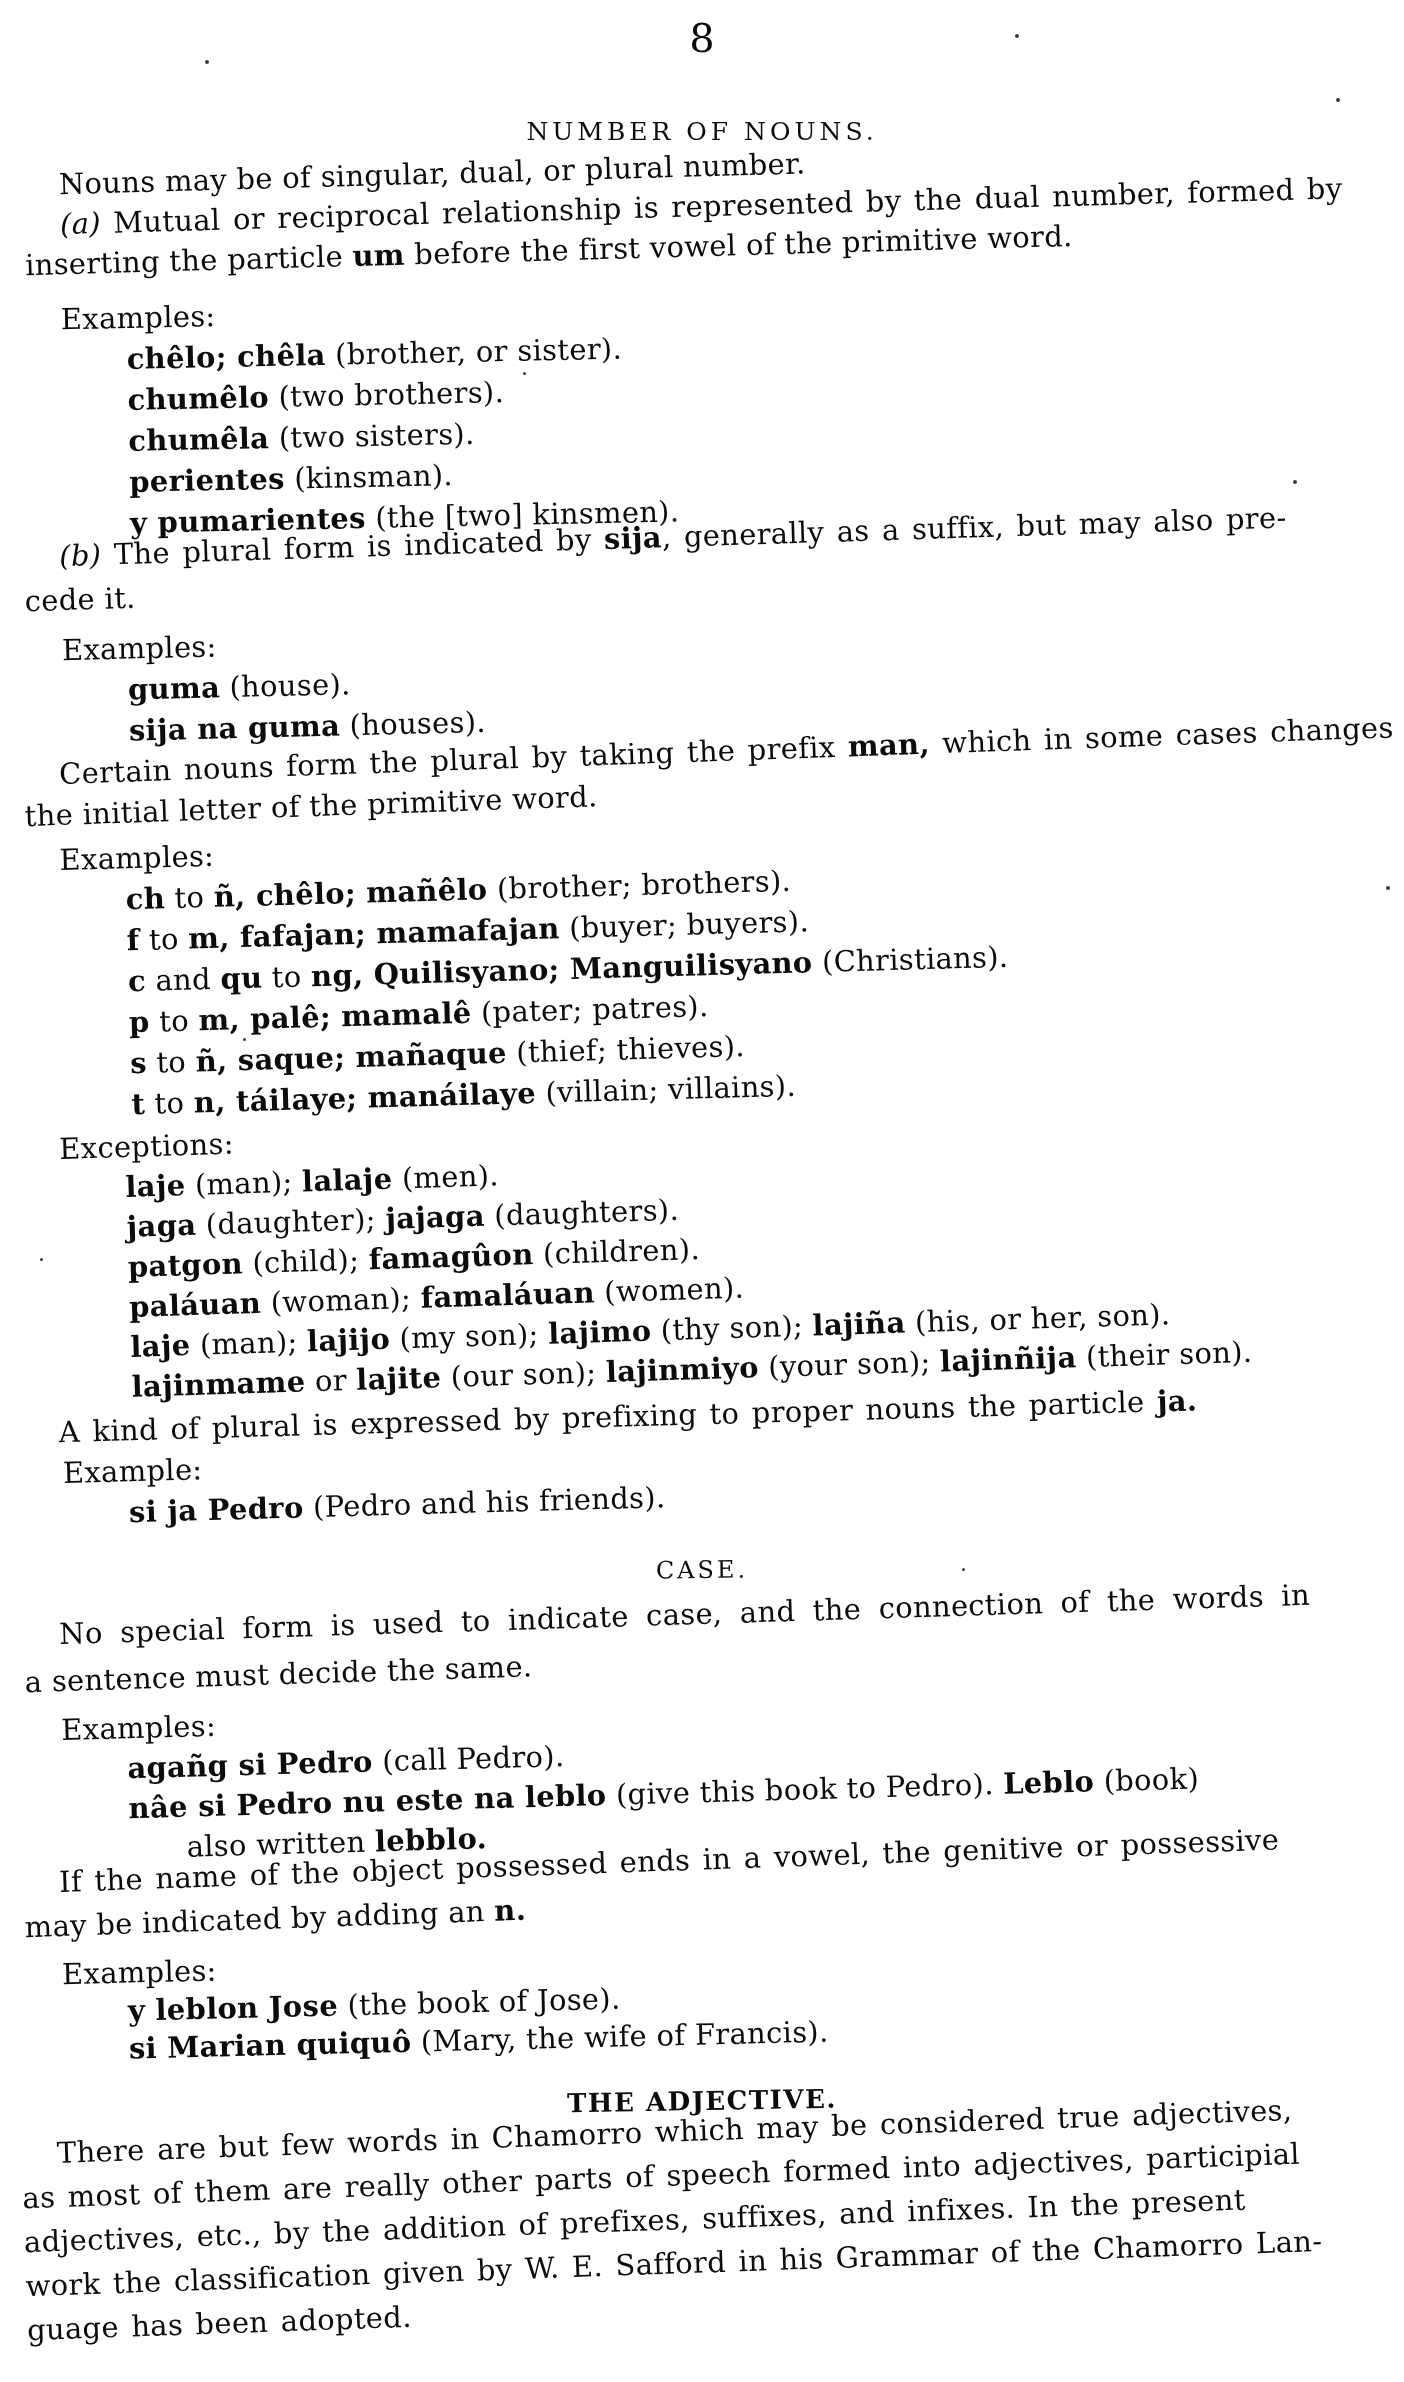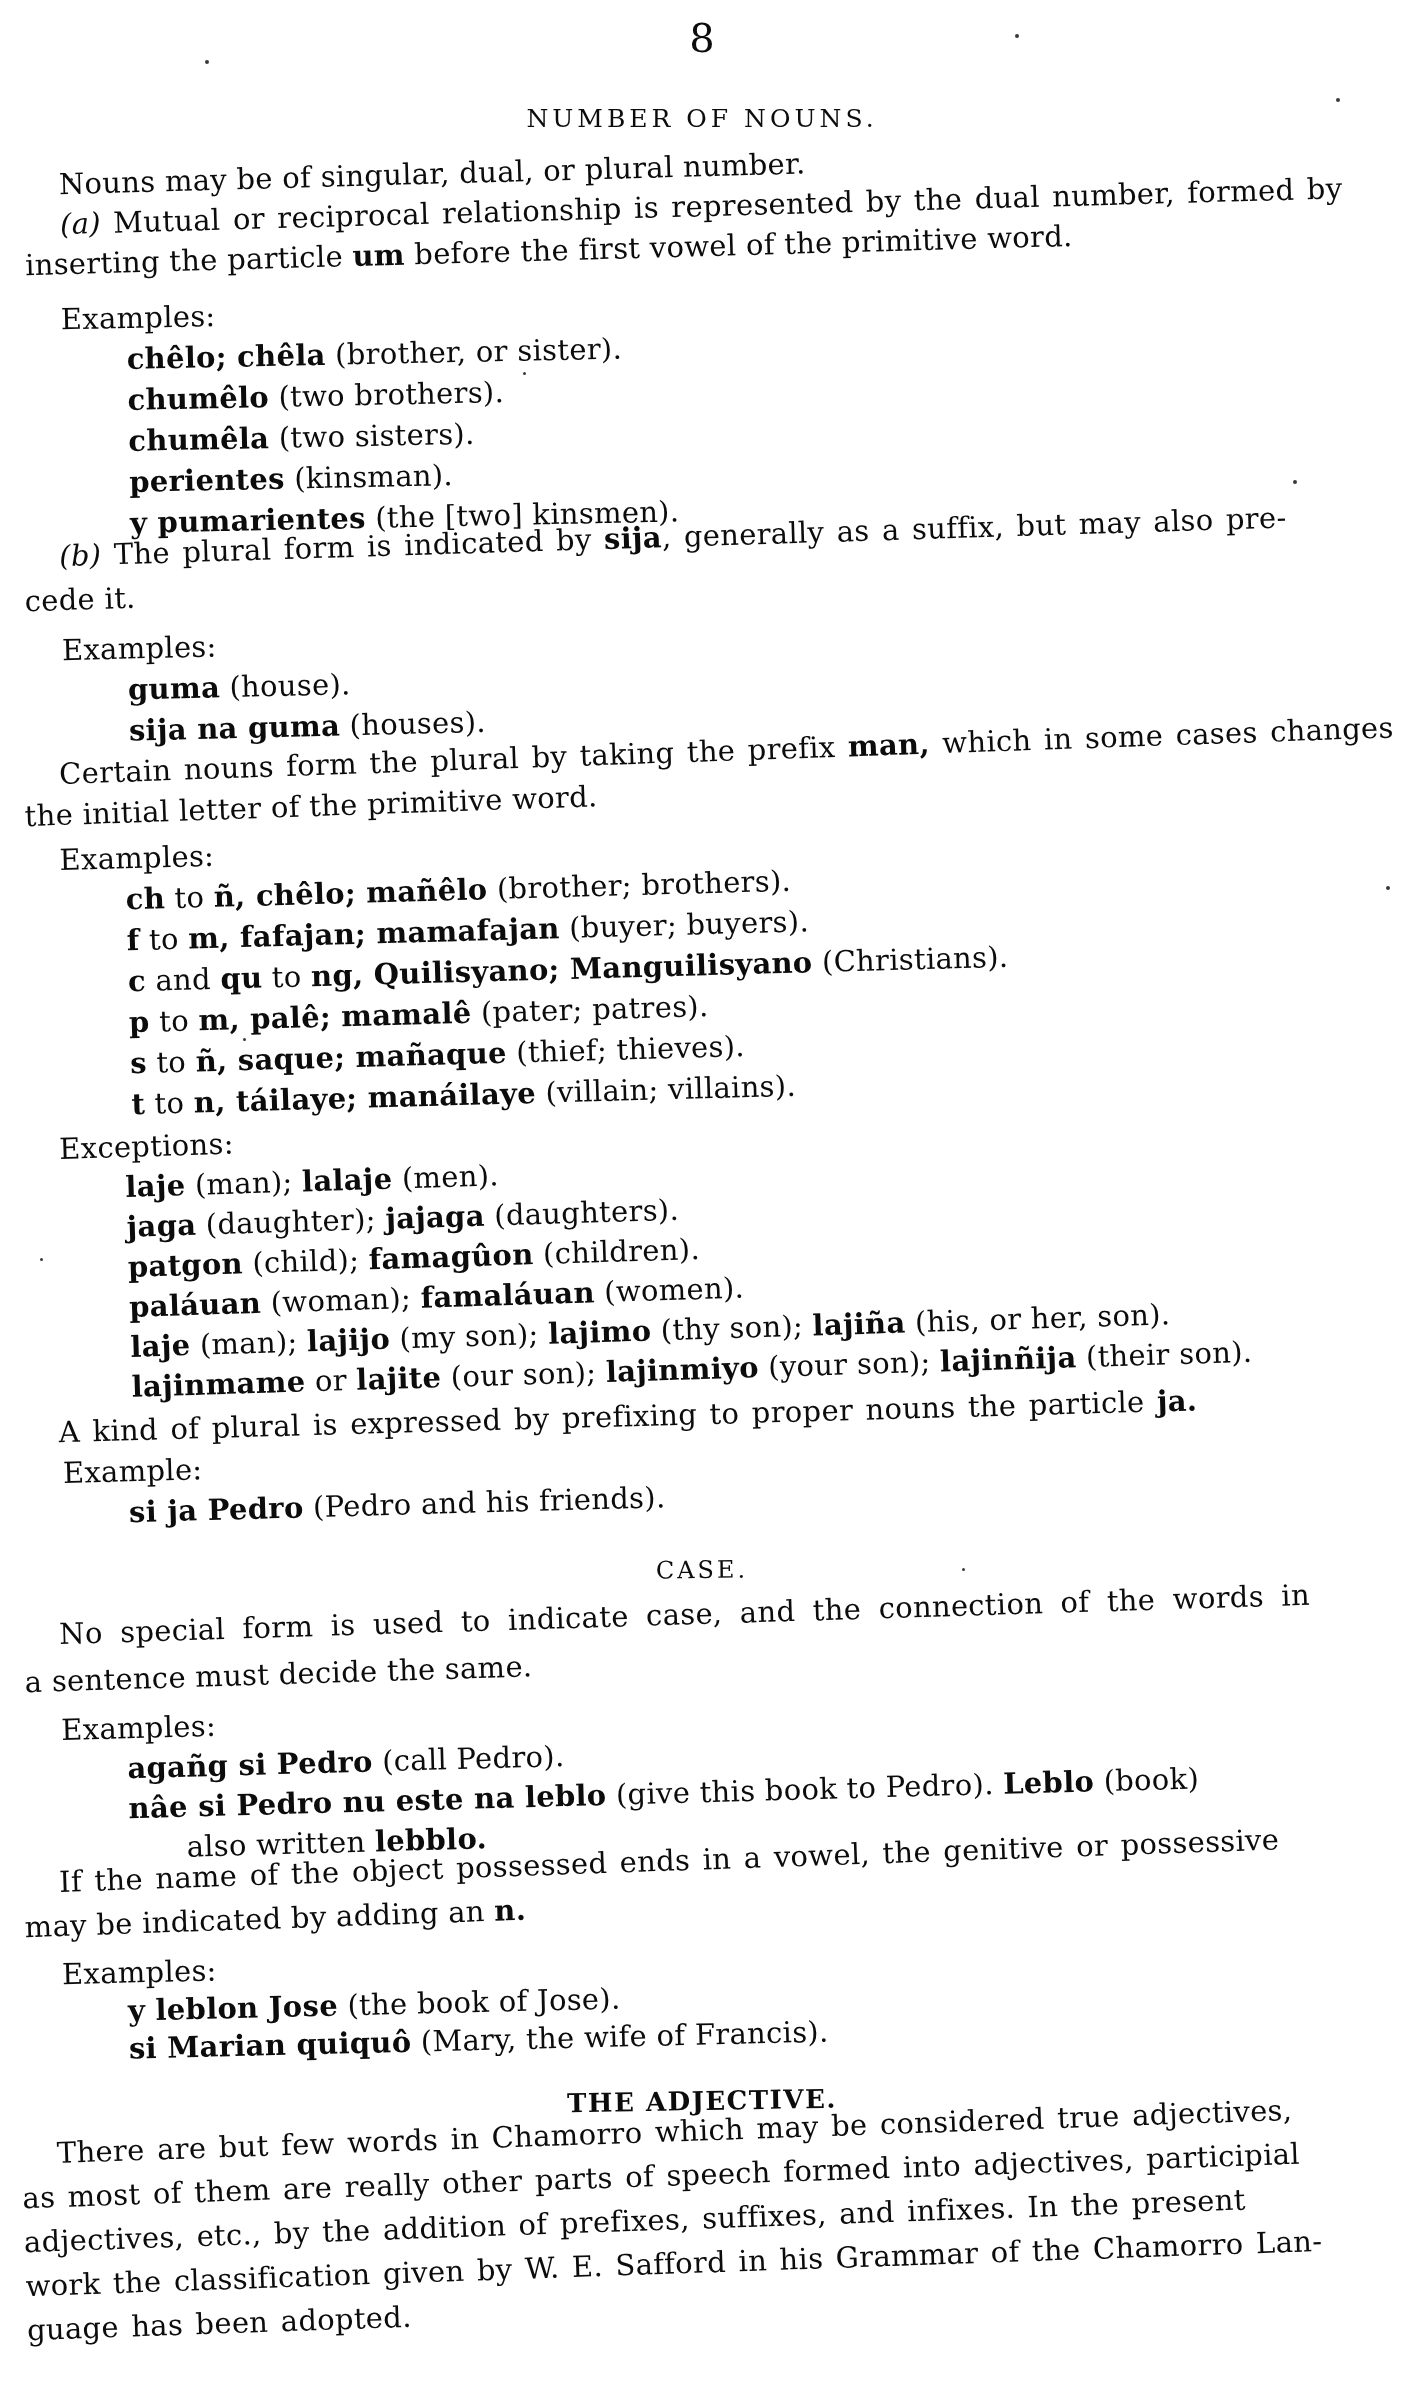--- a/index.html
+++ b/index.html
@@ -2,21 +2,21 @@
 <html><head>
 <meta charset="utf-8">
 <style>
   html,body{margin:0;padding:0;background:#dedede;}
   .page{position:relative;width:1404px;height:2382px;background:#ffffff;overflow:hidden;
         font-family:"DejaVu Serif","Liberation Serif",serif;color:#0c0c0c;}
   .pnum{position:absolute;top:16px;left:0;width:100%;text-align:center;
         font-size:40px;line-height:44px;}
   .head{position:absolute;left:0;width:100%;text-align:center;margin:0;font-weight:normal;
         transform-origin:50% 50%;}
-  .head1{top:104px;font-size:25px;letter-spacing:4px;}
+  .head1{top:117px;font-size:25px;letter-spacing:4px;}
   .head2{top:1556px;font-size:24px;letter-spacing:3px;transform:rotate(-0.6deg);}
   .head3{top:2086px;font-size:26px;font-weight:bold;letter-spacing:1.5px;transform:rotate(-1deg);}
   .blk{position:absolute;left:0;width:1404px;transform-origin:30px 50%;}
   .ln{margin:0;font-size:29px;letter-spacing:0.3px;white-space:nowrap;}
   .lh38 .ln{line-height:38px;} .lh40 .ln{line-height:40px;} .lh41 .ln{line-height:41px;}
   .lh44 .ln{line-height:44px;} .lh47 .ln{line-height:47px;}
   .ind0{padding-left:24px;} .ind1{padding-left:60px;} .lab{padding-left:63px;}
   .itm{padding-left:128px;} .itm2{padding-left:185px;}
   .ws3{word-spacing:3px;} .ws8{word-spacing:8px;}
   .ws3b .ln{word-spacing:3px;} .r12{transform:rotate(-1.2deg);}

